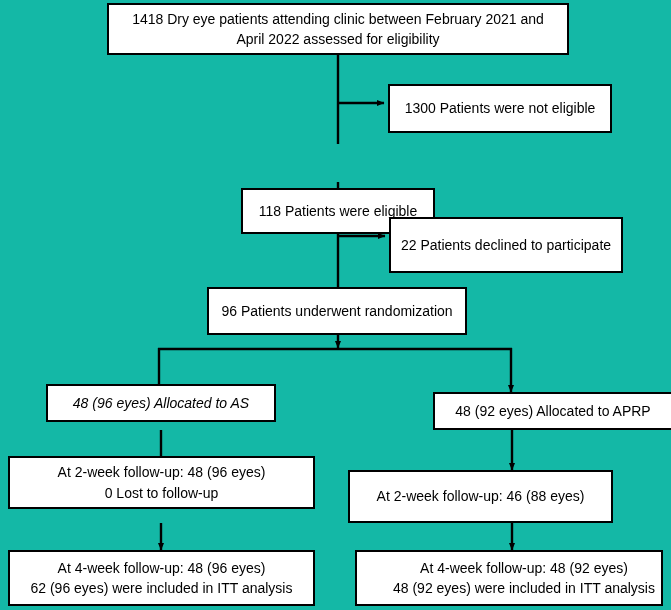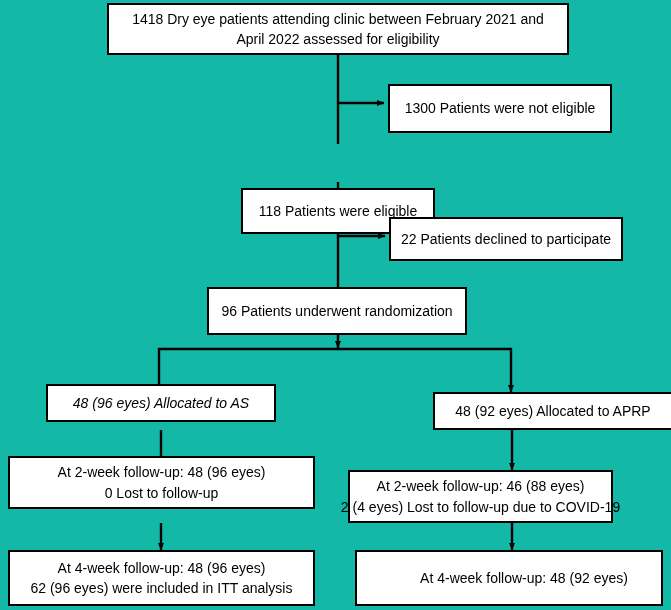--- a/index.html
+++ b/index.html
@@ -90,21 +90,21 @@
   </div>
 
   <div class="node" style="left:388px; top:84px; width:224px; height:49px;">
     <span class="line">1300 Patients were not eligible</span>
   </div>
 
   <div class="node" style="left:241px; top:144px; width:194px; height:46px;margin-top:44px;">
     <span class="line">118 Patients were eligible</span>
   </div>
 
-  <div class="node" style="left:389px; top:217px; width:234px; height:44px;">
+  <div class="node" style="left:389px; top:217px; width:234px; height:56px;">
     <span class="line">22 Patients declined to participate</span>
   </div>
 
   <div class="node" style="left:207px; top:287px; width:260px; height:48px;">
     <span class="line">96 Patients underwent randomization</span>
   </div>
 
   <div class="node" style="left:46px; top:384px; width:230px; height:38px;font-style:italic;">
     <span class="line">48 (96 eyes) Allocated to AS</span>
   </div>
@@ -113,25 +113,25 @@
     <span class="line">48 (92 eyes) Allocated to APRP</span>
   </div>
 
   <div class="node" style="left:8px; top:456px; width:307px; height:53px;">
     <span class="line">At 2-week follow-up: 48 (96 eyes)</span>
     <span class="line">0 Lost to follow-up</span>
   </div>
 
   <div class="node" style="left:348px; top:470px; width:265px; height:53px;align-items:center;">
     <span class="line">At 2-week follow-up: 46 (88 eyes)</span>
-    <span class="line">2 (4 eyes) Lost to follow-up due to COVID-19</span>
   </div>
 
   <div class="node" style="left:8px; top:550px; width:307px; height:56px;">
     <span class="line">At 4-week follow-up: 48 (96 eyes)</span>
     <span class="line">62 (96 eyes) were included in ITT analysis</span>
   </div>
 
   <div class="node" style="left:355px; top:550px; width:308px; height:56px;padding-left:36px;">
     <span class="line">At 4-week follow-up: 48 (92 eyes)</span>
+    <span class="line">48 (92 eyes) were included in ITT analysis</span>
   </div>
 
 </div>
 
 </body></html>

